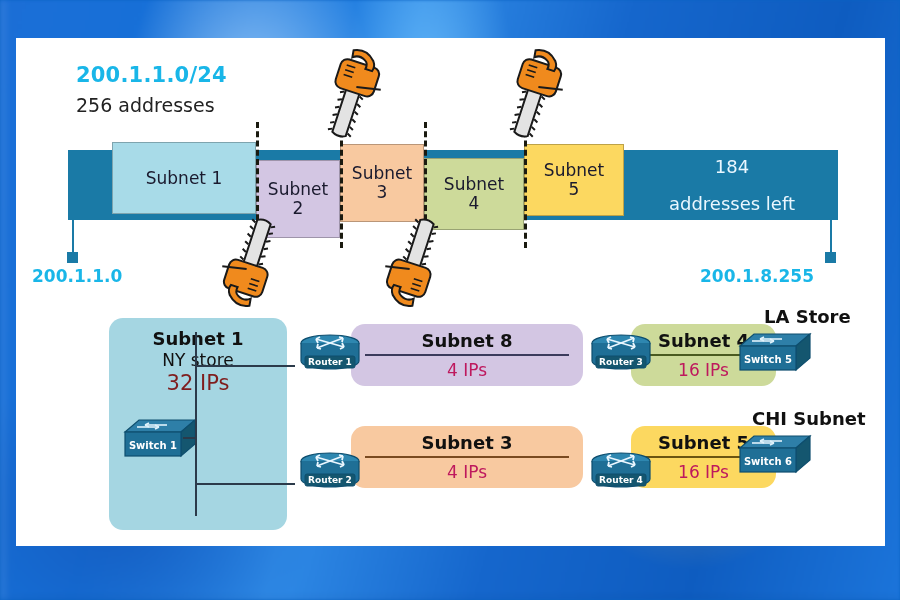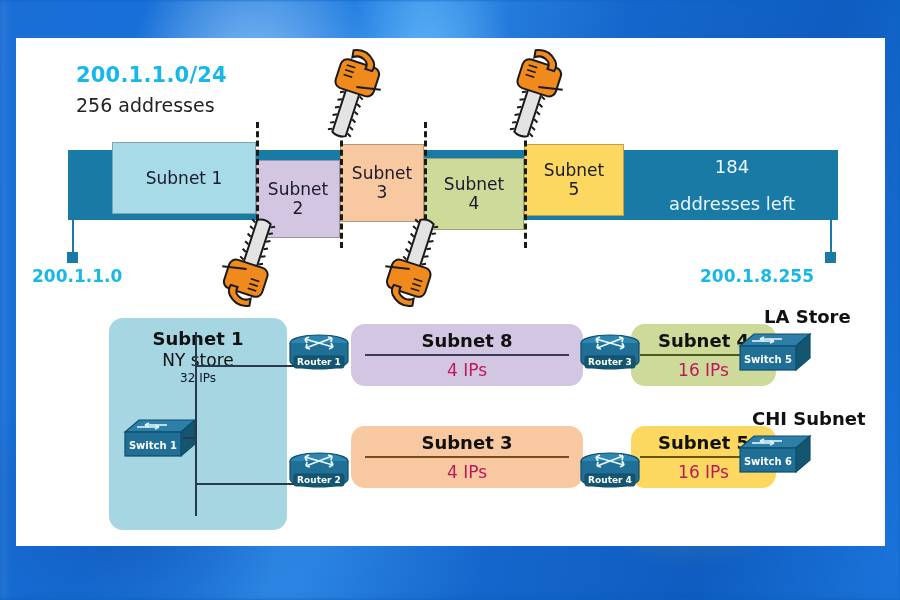--- a/index.html
+++ b/index.html
@@ -89,21 +89,21 @@
   .zone {
     position: absolute; border-radius: 14px;
   }
   #zone-subnet1 {
     left: 93px; top: 12px; width: 178px; height: 212px;
     background: #a5d6e2; border-radius: 14px;
   }
   #zone-subnet1 .z-title { position: absolute; left: 0; right: 0; top: 10px; text-align: center; }
   #zone-subnet1 .zt1 { font-size: 18px; font-weight: bold; color: #111; }
   #zone-subnet1 .zt2 { font-size: 17px; color: #111; margin-top: 1px; }
-  #zone-subnet1 .zt3 { font-size: 12px; color: #0f172a; margin-top: 1px; }
+  #zone-subnet1 .zt3 { font-size: 21px; color: #7f1d1d; margin-top: 1px; }
 
   .link-zone {
     position: absolute; border-radius: 14px;
     display: flex; flex-direction: column; align-items: center; justify-content: center;
   }
   .link-zone .lz-title { font-size: 18px; font-weight: bold; color: #111; }
   .link-zone .lz-ips   { font-size: 17px; color: #be185d; }
   .link-zone .lz-rule  { width: 88%; height: 2px; margin: 3px 0 4px; }
 
   #zone-subnet2 { left: 335px; top: 18px;  width: 232px; height: 62px; background: #d3c6e3; }
@@ -118,21 +118,21 @@
 
   .store-label {
     position: absolute; font-size: 18px; font-weight: bold; color: #111; white-space: nowrap;
   }
 
   
   .wire { position: absolute; background: #2b3a4a; }
 
   
   .device { position: absolute; }
-  .router { width: 73px; height: 40px; }
+  .router { width: 73px; height: 40px; padding-left: 11px; }
   .switch { width: 74px; height: 44px; }
 </style>
 </head>
 <body>
 
 <div id="bg"></div>
 
 <div id="card">
 
   <div id="top-title">

